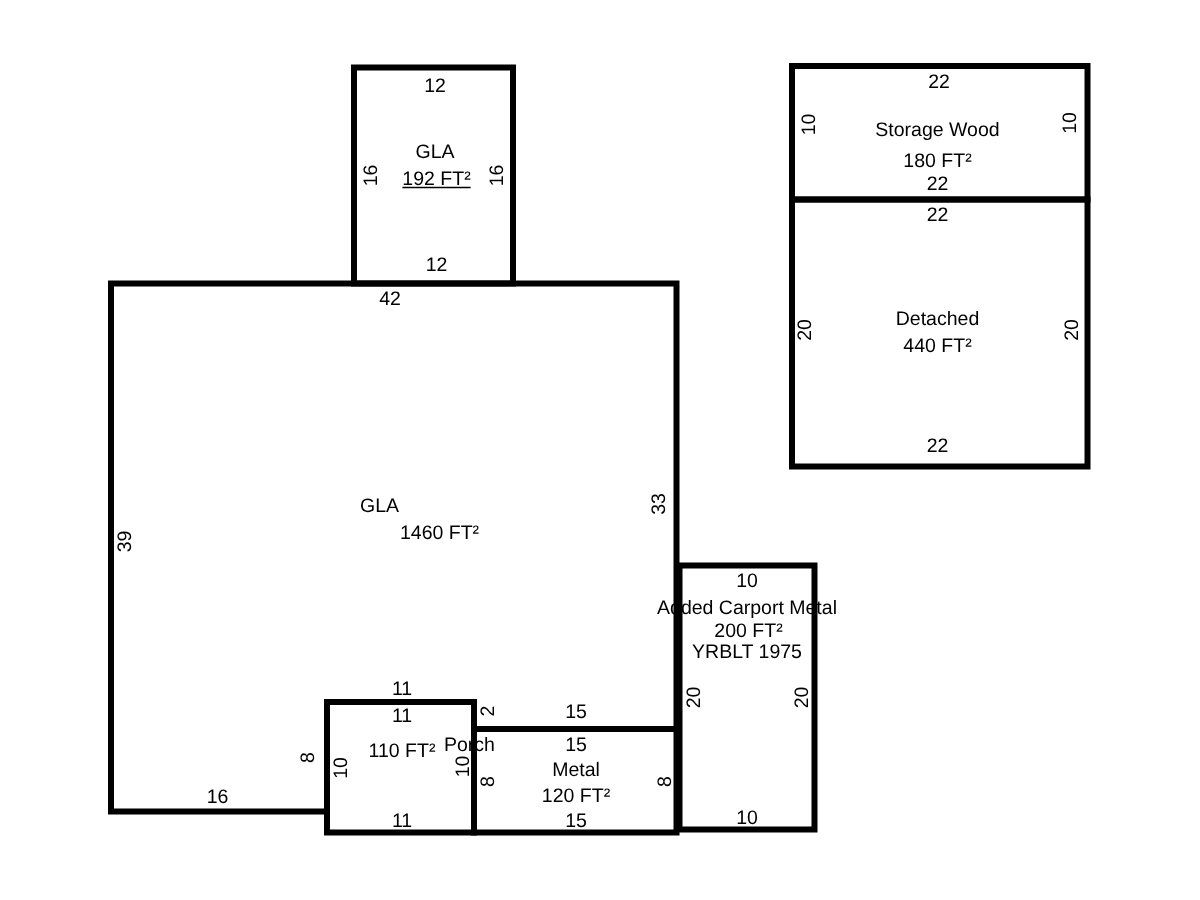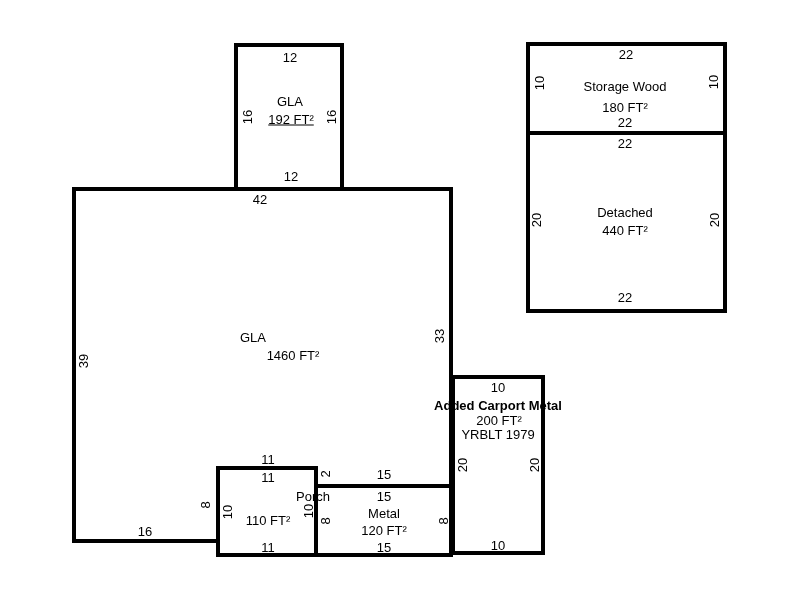--- a/index.html
+++ b/index.html
@@ -83,31 +83,31 @@
   <div class="lbl" style="left:145px; top:531px;">16</div>
   <div class="lbl rot" style="left:205px; top:505px;">8</div>
   <div class="lbl" style="left:268px; top:459px;">11</div>
   <div class="lbl rot" style="left:325px; top:474px;">2</div>
   <div class="lbl" style="left:384px; top:474px;">15</div>
 
   <div class="lbl" style="left:268px; top:477px;">11</div>
   <div class="lbl rot" style="left:227px; top:512px;">10</div>
   <div class="lbl" style="left:269px; top:496px;margin-left:44px;">Porch</div>
   <div class="lbl rot" style="left:308px; top:511px;">10</div>
-  <div class="lbl" style="left:268px; top:520px;">110 FT²</div>
+  <div class="lbl" style="left:268px; top:500px;">110 FT²</div>
   <div class="lbl" style="left:268px; top:547px;">11</div>
 
   <div class="lbl" style="left:384px; top:496px;">15</div>
   <div class="lbl rot" style="left:325px; top:521px;">8</div>
   <div class="lbl" style="left:384px; top:513px;">Metal</div>
   <div class="lbl" style="left:384px; top:530px;text-align:center;">120 FT²</div>
   <div class="lbl rot" style="left:443px; top:521px;">8</div>
   <div class="lbl" style="left:384px; top:547px;">15</div>
 
   <div class="lbl" style="left:498px; top:387px;">10</div>
-  <div class="lbl" style="left:498px; top:405px;font-weight:bold;">Added Carport Metal</div>
+  <div class="lbl" style="left:498px; top:405px;">Added Carport Metal</div>
   <div class="lbl" style="left:499px; top:420px;">200 FT²</div>
-  <div class="lbl" style="left:498px; top:434px;">YRBLT 1979</div>
+  <div class="lbl" style="left:498px; top:434px;">YRBLT 1975</div>
   <div class="lbl rot" style="left:462px; top:465px;">20</div>
   <div class="lbl rot" style="left:534px; top:465px;">20</div>
   <div class="lbl" style="left:498px; top:545px;">10</div>
 
 </div>
 
 </body></html>

